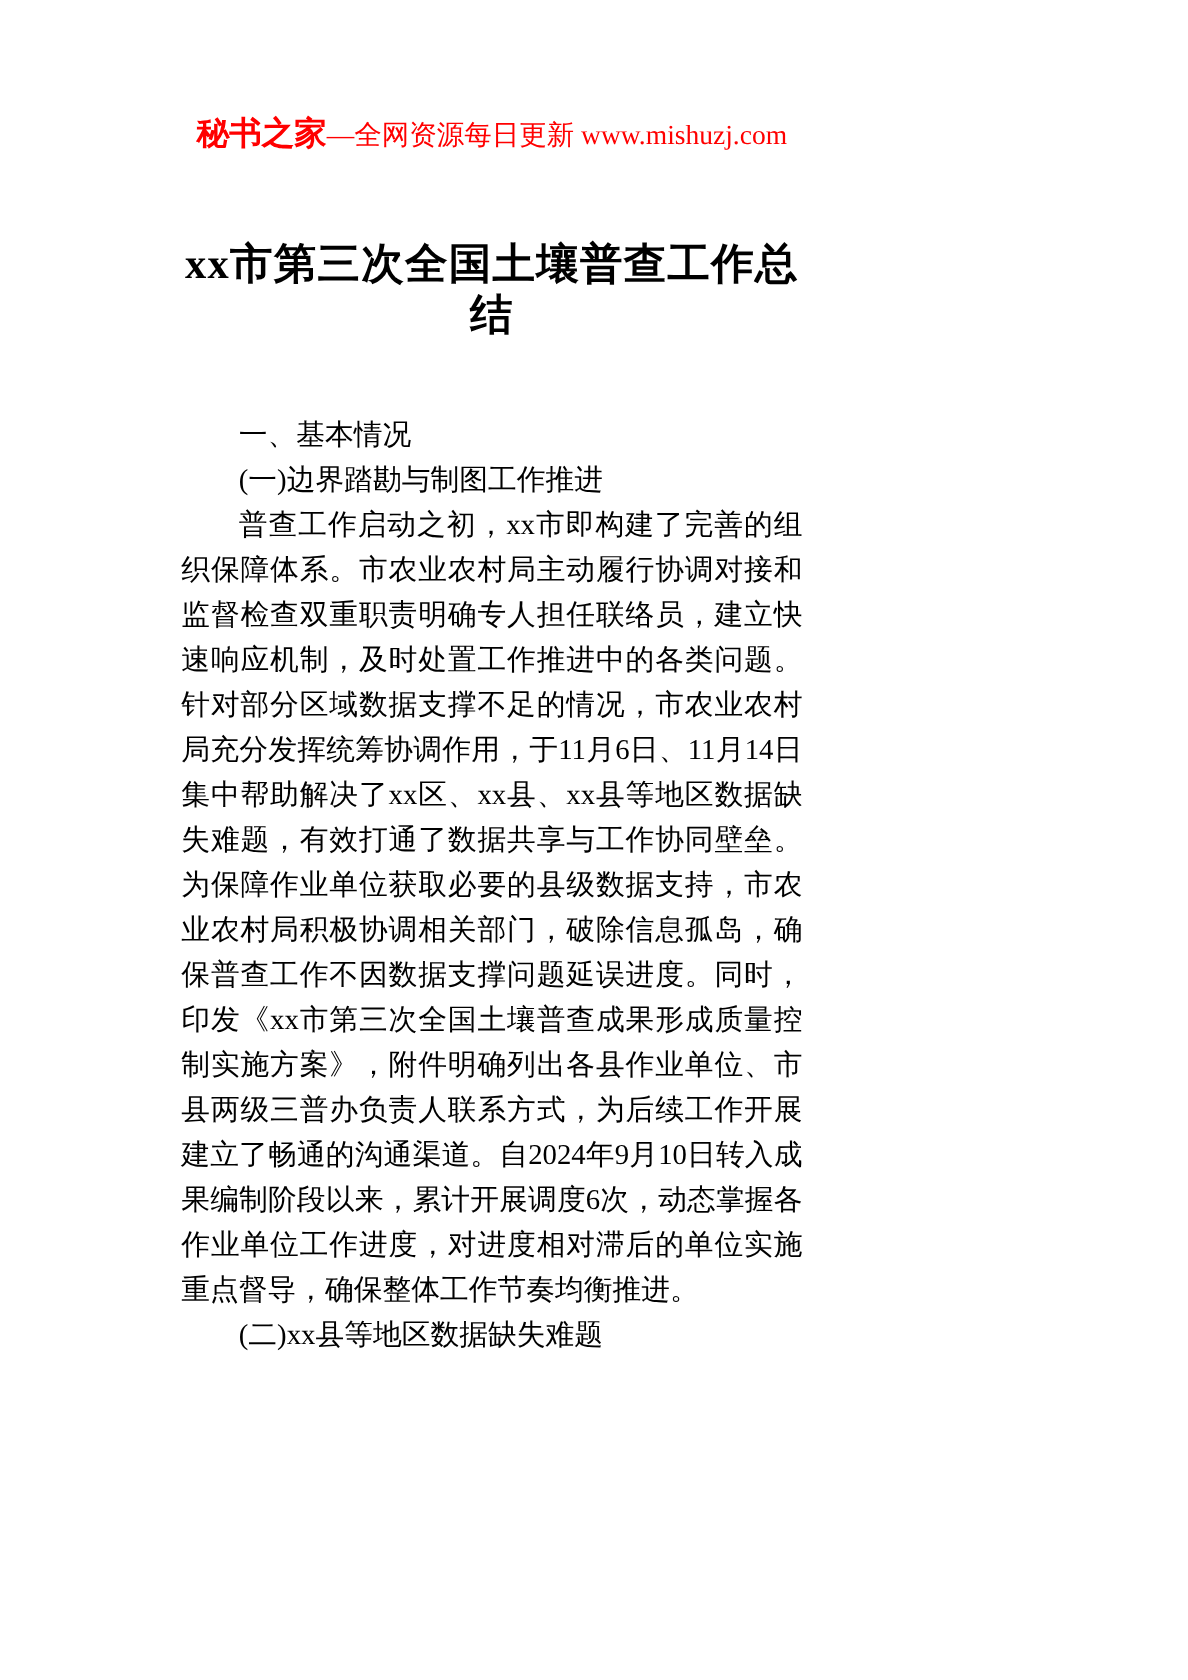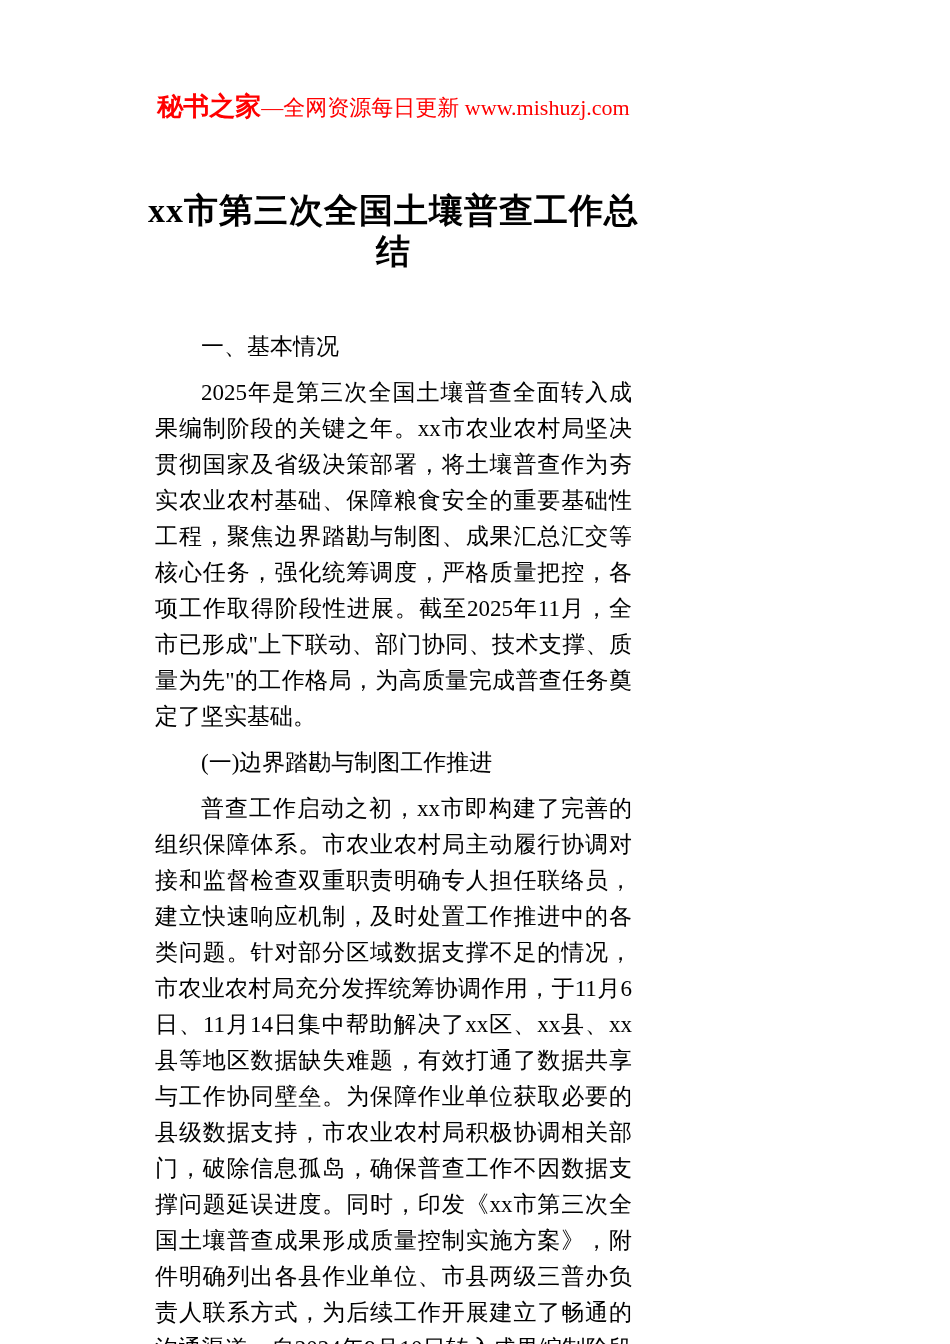--- a/index.html
+++ b/index.html
@@ -41,37 +41,36 @@
     letter-spacing: 1px;
     line-height: 1.2;
   }
   .content {
     margin-top: 56px;
     font-size: 23px;
     line-height: 36px;
     text-align: justify;
   }
   .content p {
-    margin: 10px;
+    margin: 0;
     padding: 0;
     text-indent: 2em;
   }
 </style>
 </head>
 <body>
 
 <div class="page">
 
   <div class="doc-header" style="color: rgb(255, 0, 0);">
     <span class="site-name">秘书之家</span><span class="tagline">—全网资源每日更新 </span><span class="url">www.mishuzj.com</span>
   </div>
 
   <h1 class="doc-title">xx市第三次全国土壤普查工作总结</h1>
 
   <div class="content">
     <p>一、基本情况</p>
-    <p>2025年是第三次全国土壤普查全面转入成果编制阶段的关键之年。xx市农业农村局坚决贯彻国家及省级决策部署，将土壤普查作为夯实农业农村基础、保障粮食安全的重要基础性工程，聚焦边界踏勘与制图、成果汇总汇交等核心任务，强化统筹调度，严格质量把控，各项工作取得阶段性进展。截至2025年11月，全市已形成"上下联动、部门协同、技术支撑、质量为先"的工作格局，为高质量完成普查任务奠定了坚实基础。</p>
     <p>(一)边界踏勘与制图工作推进</p>
     <p>普查工作启动之初，xx市即构建了完善的组织保障体系。市农业农村局主动履行协调对接和监督检查双重职责明确专人担任联络员，建立快速响应机制，及时处置工作推进中的各类问题。针对部分区域数据支撑不足的情况，市农业农村局充分发挥统筹协调作用，于11月6日、11月14日集中帮助解决了xx区、xx县、xx县等地区数据缺失难题，有效打通了数据共享与工作协同壁垒。为保障作业单位获取必要的县级数据支持，市农业农村局积极协调相关部门，破除信息孤岛，确保普查工作不因数据支撑问题延误进度。同时，印发《xx市第三次全国土壤普查成果形成质量控制实施方案》，附件明确列出各县作业单位、市县两级三普办负责人联系方式，为后续工作开展建立了畅通的沟通渠道。自2024年9月10日转入成果编制阶段以来，累计开展调度6次，动态掌握各作业单位工作进度，对进度相对滞后的单位实施重点督导，确保整体工作节奏均衡推进。</p>
     <p>(二)xx县等地区数据缺失难题</p>
   </div>
 
 </div>
 
 </body></html>

